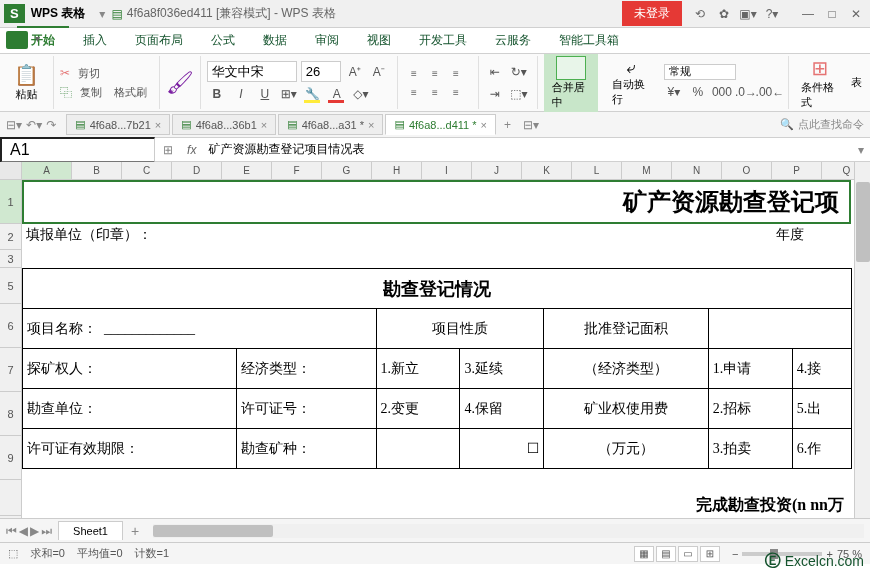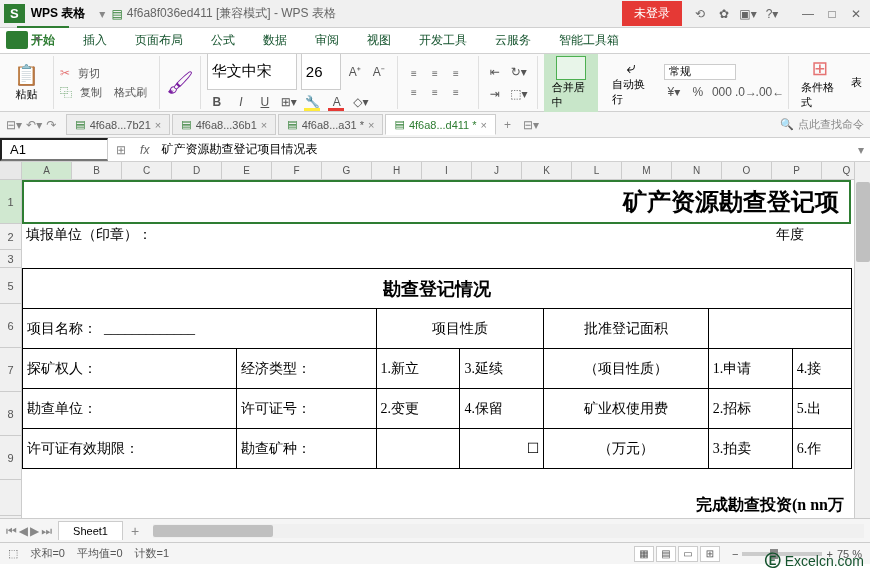--- a/index.html
+++ b/index.html
@@ -23,21 +23,21 @@
 .menu-item { padding: 4px 14px; color: #14532d; cursor: pointer; }
 .menu-item.active { background: #fff; color: #2e7d32; border-top: 2px solid #2e7d32; font-weight: bold; }
 
 
 .ribbon { height: 58px; background: #fafafa; display: flex; align-items: center; padding: 2px 8px; border-bottom: 1px solid #d0d0d0; gap: 6px; }
 .ribbon-group { display: flex; flex-direction: column; gap: 2px; border-right: 1px solid #e0e0e0; padding-right: 8px; height: 100%; justify-content: center; }
 .ribbon-row { display: flex; align-items: center; gap: 4px; }
 .btn-big { display: flex; flex-direction: column; align-items: center; padding: 2px 6px; cursor: pointer; }
 .btn-big .icon { font-size: 20px; }
 .btn-small { padding: 1px 4px; cursor: pointer; color: #555; font-size: 11px; white-space: nowrap; }
-.font-select { border: 1px solid #ccc; padding: 9px 4px; font-size: 15px; background: #fff; }
+.font-select { border: 1px solid #ccc; padding: 2px 4px; font-size: 13px; background: #fff; }
 .font-select.wide { width: 90px; }
 .font-select.narrow { width: 40px; }
 .fmt-btn { width: 20px; height: 20px; display: inline-flex; align-items: center; justify-content: center; border: 1px solid transparent; cursor: pointer; color: #555; }
 .fmt-btn.bold { font-weight: bold; }
 .fmt-btn.italic { font-style: italic; }
 .fmt-btn.underline { text-decoration: underline; }
 .align-grid { display: flex; gap: 1px; flex-wrap: wrap; width: 66px; }
 .align-grid span { width: 20px; height: 18px; display: flex; align-items: center; justify-content: center; font-size: 10px; color: #666; cursor: pointer; }
 .merge-btn { display: flex; flex-direction: column; align-items: center; padding: 2px 8px; cursor: pointer; background: #c8e6c9; }
 .merge-btn .icon-box { width: 30px; height: 24px; border: 1px solid #4caf50; background: #e8f5e9; position: relative; }
@@ -50,21 +50,21 @@
 .nav-tools { display: flex; gap: 4px; color: #888; padding-right: 8px; }
 .doctab { display: flex; align-items: center; padding: 3px 8px; background: #eee; border: 1px solid #ccc; font-size: 11px; color: #555; cursor: pointer; gap: 4px; }
 .doctab.active { background: #fff; color: #2e7d32; border-bottom: 1px solid #fff; }
 .doctab .doc-icon-sm { color: #2e7d32; font-size: 11px; }
 .doctab .close-x { color: #888; font-size: 11px; }
 .add-tab { padding: 2px 6px; color: #888; cursor: pointer; }
 .search-box { margin-left: auto; display: flex; align-items: center; gap: 4px; color: #888; font-size: 11px; }
 
 
 .formulabar { height: 24px; display: flex; align-items: center; border-bottom: 1px solid #d0d0d0; }
-.cell-ref { width: 108px; border-right: 1px solid #ccc; padding: 2px 8px; font-size: 13px; }
+.cell-ref { width: 155px; border-right: 1px solid #ccc; padding: 2px 8px; font-size: 16px; }
 .fx-tools { display: flex; gap: 6px; padding: 0 8px; color: #888; }
 .fx-label { font-style: italic; color: #666; padding: 0 6px; }
 .formula-input { flex: 1; padding: 12px 6px; font-size: 12px; }
 .fb-expand { padding: 0 6px; color: #888; cursor: pointer; }
 
 
 .sheet-wrap { display: flex; height: 356px; }
 .row-headers { width: 22px; background: #f0f0f0; border-right: 1px solid #ccc; }
 .corner { height: 18px; border-bottom: 1px solid #ccc; background: #e8e8e8; }
 .row-head { height: 26px; border-bottom: 1px solid #ccc; display: flex; align-items: center; justify-content: center; font-size: 11px; color: #555; }
@@ -320,21 +320,21 @@
           <td colspan="3"><span>项目名称：</span>&nbsp;&nbsp;_____________</td>
           <td colspan="2" style="text-align:center">项目性质</td>
           <td colspan="2" style="text-align:center">批准登记面积</td>
           <td colspan="2"></td>
         </tr>
         <tr>
           <td colspan="2">探矿权人：</td>
           <td>经济类型：</td>
           <td>1.新立</td>
           <td>3.延续</td>
-          <td colspan="2" style="text-align:center">（项目性质）</td>
+          <td colspan="2" style="text-align:center">（经济类型）</td>
           <td>1.申请</td>
           <td>4.接</td>
         </tr>
         <tr>
           <td colspan="2">勘查单位：</td>
           <td>许可证号：</td>
           <td>2.变更</td>
           <td>4.保留</td>
           <td colspan="2" style="text-align:center">矿业权使用费</td>
           <td>2.招标</td>

